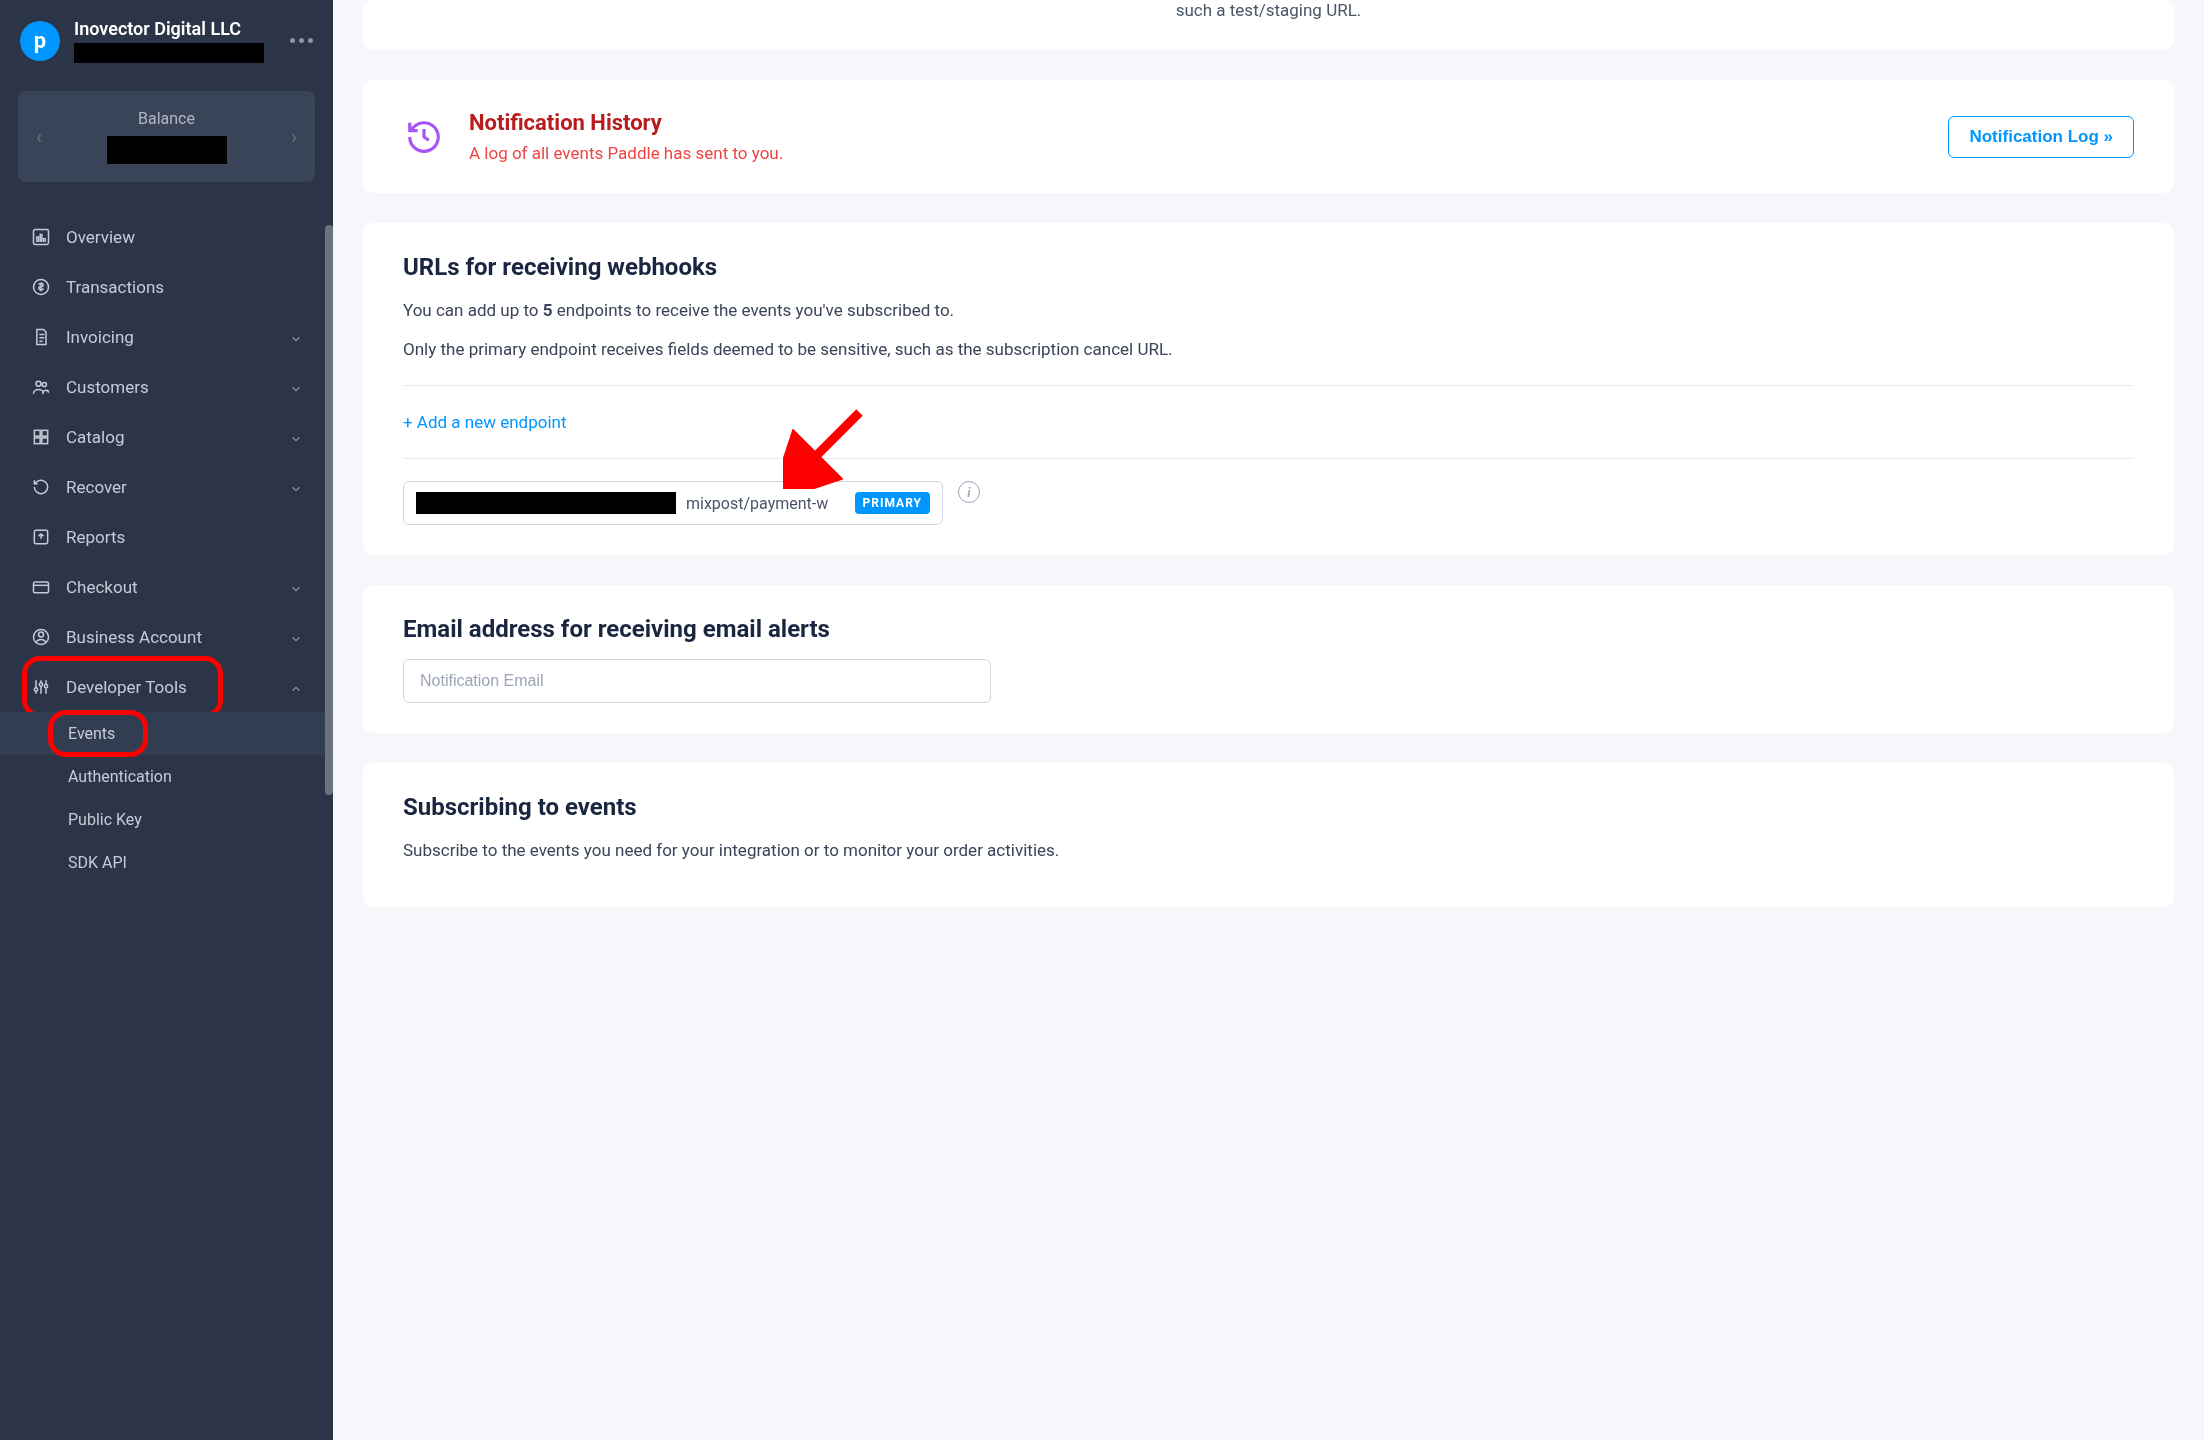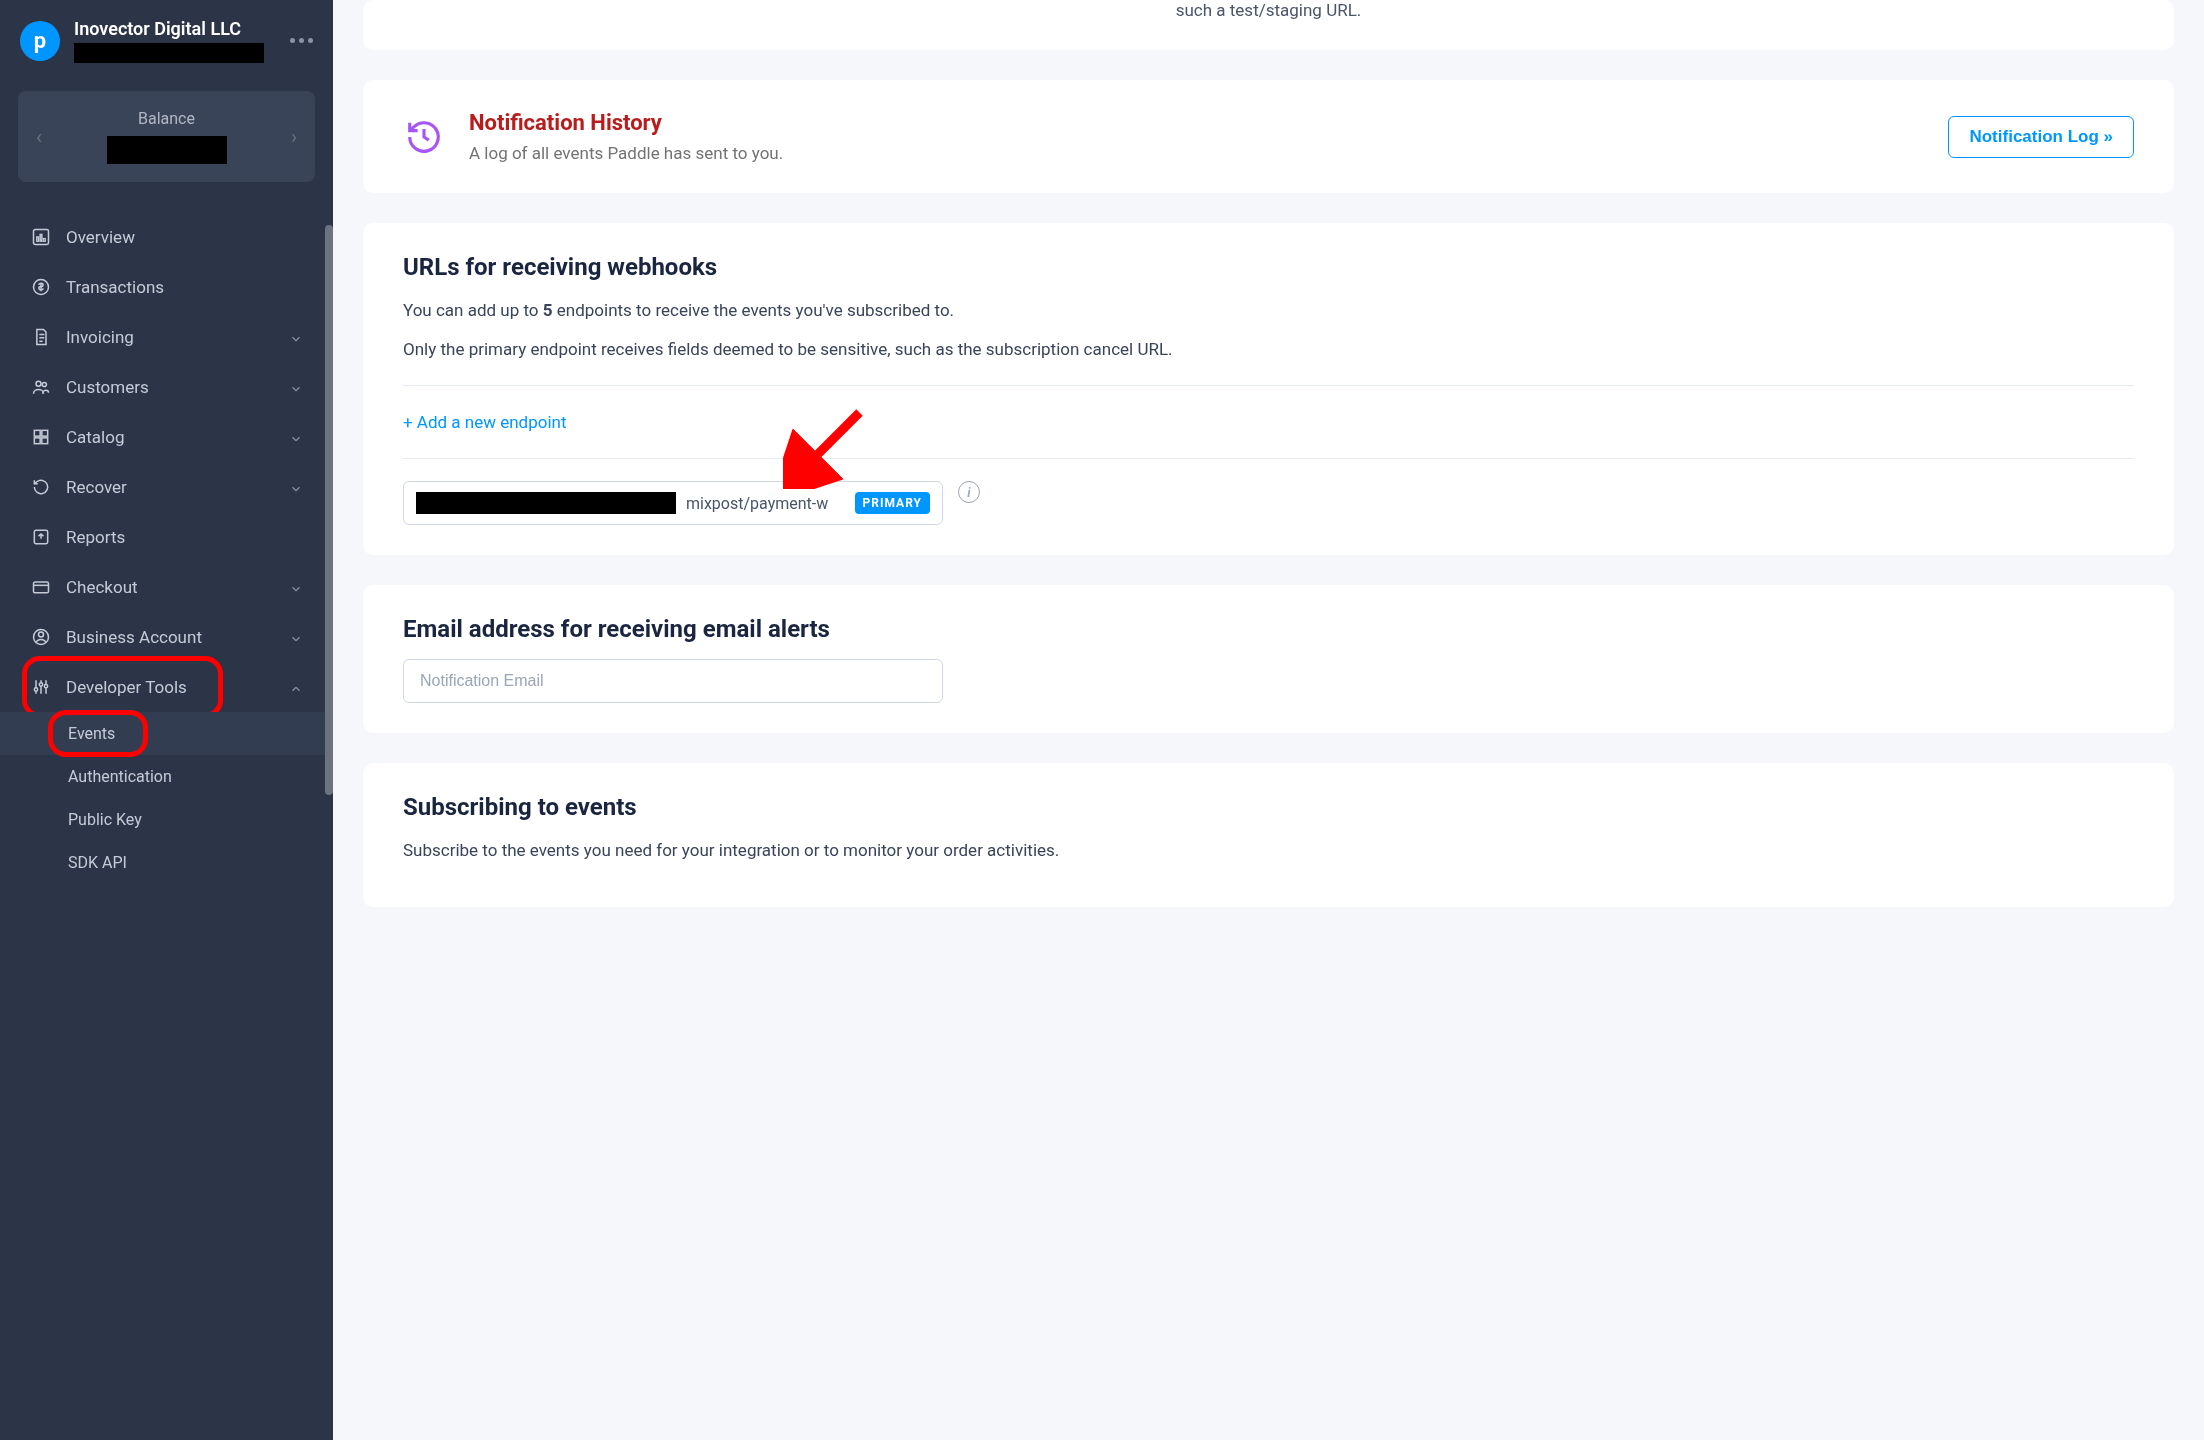--- a/index.html
+++ b/index.html
@@ -48,41 +48,41 @@
 .main { flex: 1; overflow-y: auto; padding: 0 30px 40px; }
 .card { background: white; border-radius: 10px; padding: 30px 40px; margin-top: 30px; }
 .card.first-snippet { padding-top: 0; padding-bottom: 30px; margin-top: 0; }
 .partial-text { color: #4a5568; font-size: 17px; text-align: center; padding-top: 0; }
 
 .notif-card { display: flex; align-items: center; gap: 24px; }
 .notif-icon { width: 42px; height: 42px; display: flex; align-items: center; justify-content: center; }
 .notif-icon svg { width: 38px; height: 38px; stroke: #a855f7; fill: none; stroke-width: 2; }
 .notif-body { flex: 1; }
 .notif-title { font-size: 22px; font-weight: 700; color: #b91c1c; margin-bottom: 8px; }
-.notif-desc { font-size: 17px; color: #737373; }
+.notif-desc { font-size: 17px; color: #ef4444; }
 .notif-btn { border: 1.5px solid #0096ff; color: #0096ff; background: white; padding: 10px 20px; border-radius: 6px; font-size: 17px; font-weight: 600; cursor: pointer; white-space: nowrap; }
 
 .section-title { font-size: 24px; font-weight: 700; color: #1a2540; margin-bottom: 16px; }
 .section-desc { font-size: 17px; color: #3a4459; line-height: 1.6; margin-bottom: 12px; }
 .section-desc strong { font-weight: 700; }
 
 .divider { border: none; border-top: 1px solid #e5e9f0; margin: 22px 0; }
 .add-link { color: #0096ff; font-size: 17px; cursor: pointer; display: inline-block; padding: 4px 0; }
 
 .endpoint-row { display: flex; gap: 15px; margin-top: 22px; position: relative; }
 .endpoint-input { flex: 1; max-width: 540px; display: flex; align-items: center; border: 1px solid #d0d7e2; border-radius: 6px; padding: 10px 12px; background: white; gap: 10px; }
 .endpoint-redacted { background: #000; height: 22px; width: 260px; flex-shrink: 0; }
 .endpoint-text { color: #4a5568; font-size: 16px; white-space: nowrap; overflow: hidden; }
 .primary-badge { background: #0096ff; color: white; font-size: 12px; font-weight: 700; letter-spacing: 1px; padding: 4px 8px; border-radius: 4px; margin-left: auto; }
 .info-icon { width: 22px; height: 22px; border: 1.5px solid #9aa5b5; border-radius: 50%; display: flex; align-items: center; justify-content: center; color: #9aa5b5; font-size: 13px; font-style: italic; font-weight: 600; cursor: pointer; }
 
 .red-arrow { position: absolute; left: 380px; top: -82px; width: 90px; height: 90px; pointer-events: none; }
 .red-arrow svg { width: 100%; height: 100%; }
 
-.email-input { width: 540px; max-width: 100%; border: 1px solid #d0d7e2; border-radius: 6px; padding: 12px 16px; font-size: 16px; color: #4a5568; background: white; }
+.email-input { width: 588px; max-width: 100%; border: 1px solid #d0d7e2; border-radius: 6px; padding: 12px 16px; font-size: 16px; color: #4a5568; background: white; }
 .email-input::placeholder { color: #9aa5b5; }
 
 </style>
 </head>
 <body>
 
 <div class="app">
   <aside class="sidebar">
     <div class="sidebar-header">
       <div class="logo">p</div>

